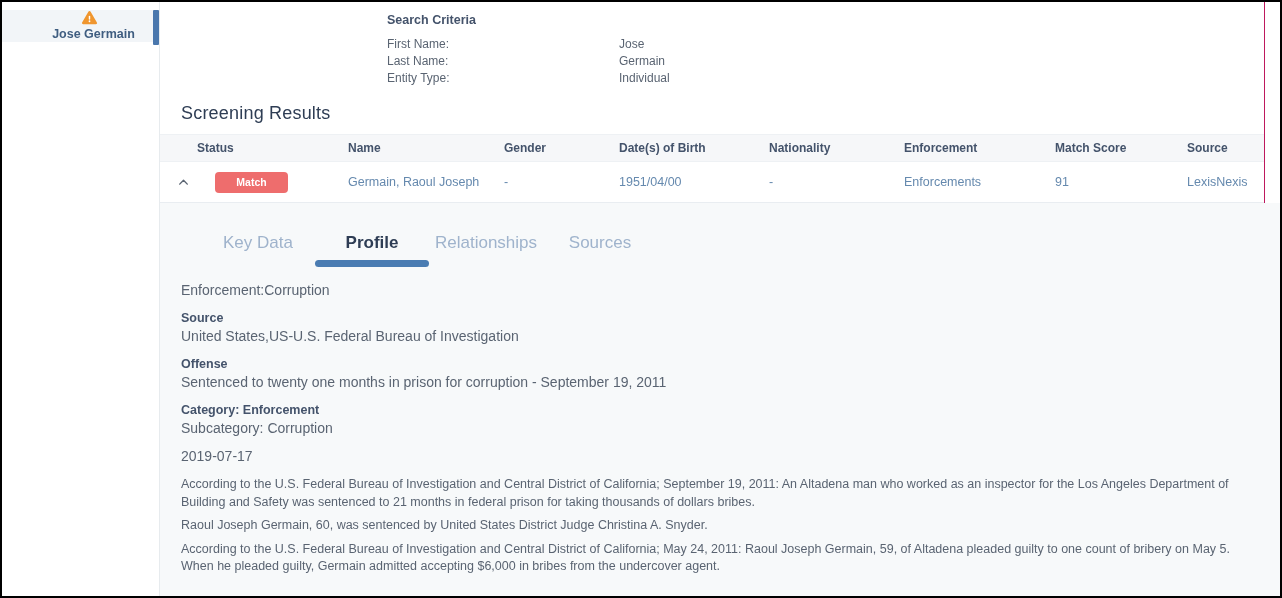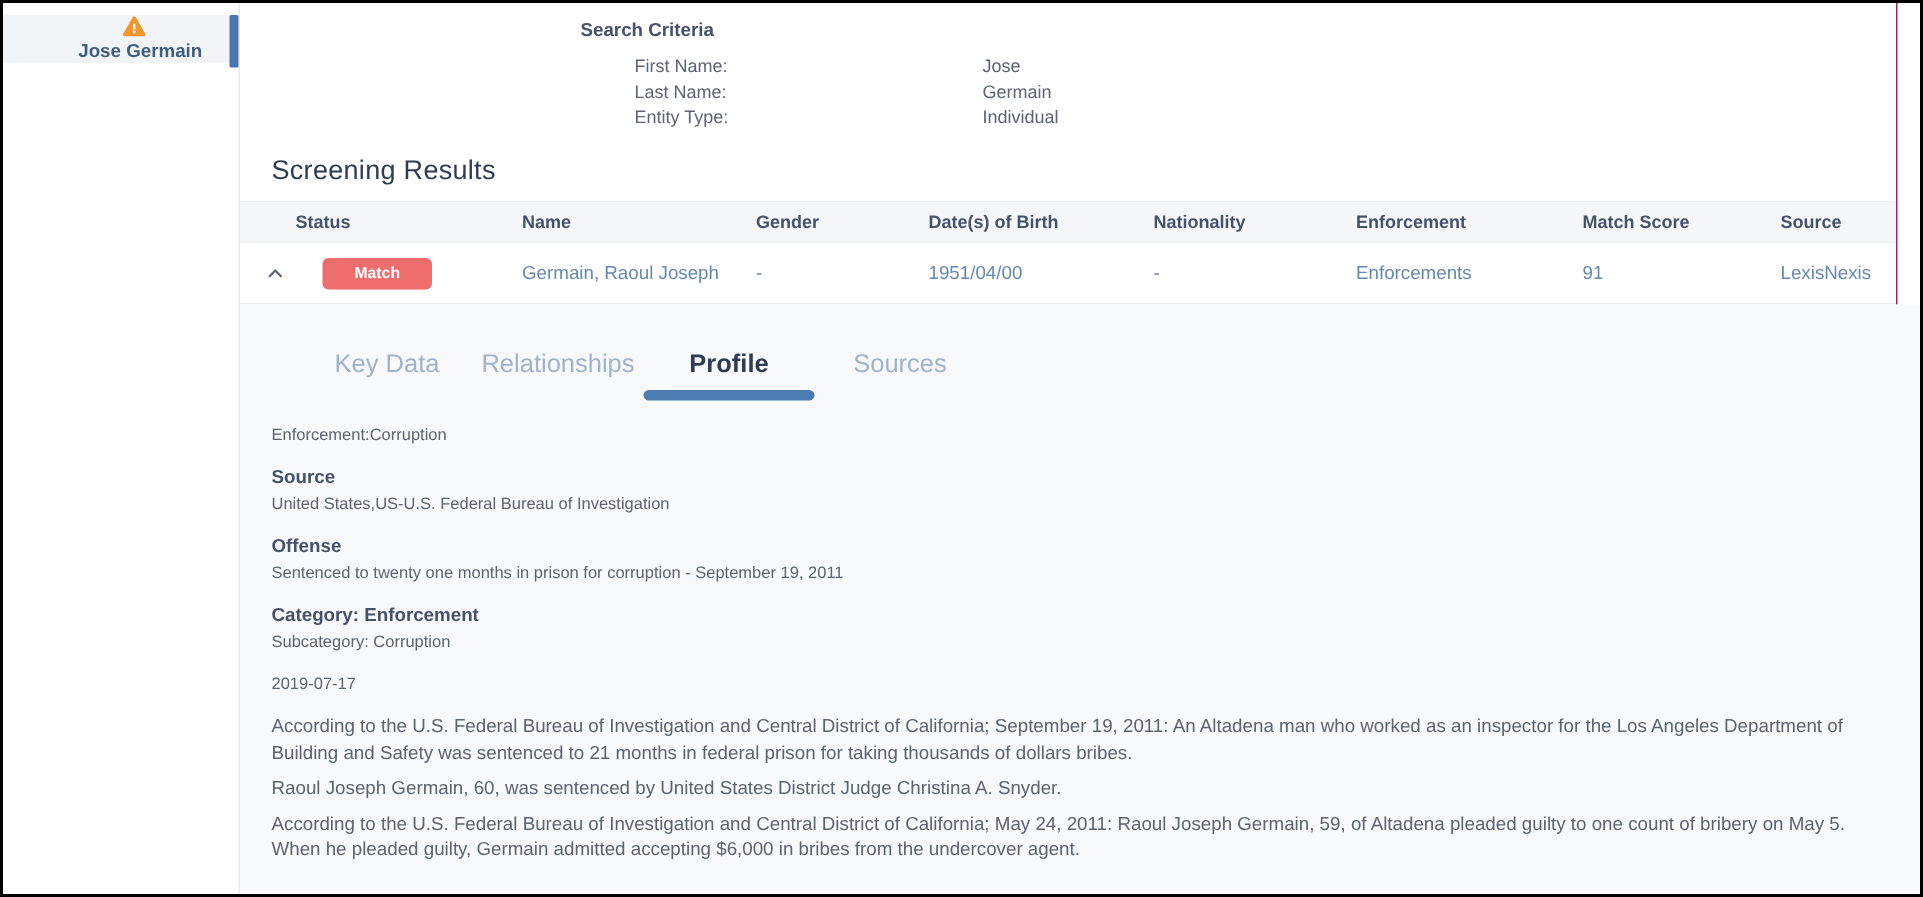--- a/index.html
+++ b/index.html
@@ -30,21 +30,21 @@
   .sidebar-item .warn { width:17px; height:16px; margin-right:9px; flex:0 0 17px; }
   .sidebar-item .label { font-size:12.5px; font-weight:bold; color:#3f5d80; }
 
   
   .main { flex:1; position:relative; overflow:hidden; }
   .top-wrap { margin-right:15px; border-right:1px solid #be185d; }
 
   .search-criteria { padding:11px 0 0 227px; }
   .sc-title { font-size:12.5px; font-weight:bold; color:#44536b; margin-bottom:9px; }
   .sc-row { display:flex; font-size:12px; color:#5a6472; line-height:17px; }
-  .sc-label { width:232px;margin-left:36px; }
+  .sc-label { width:232px; }
   .sc-value { color:#5a6472; }
 
   .page-title {
     font-size:18px; font-weight:normal; color:#2e3d54;
     padding:16px 0 10px 21px; letter-spacing:.2px;
   }
 
   
   .tbl-header, .tbl-row {
     display:grid;
@@ -76,21 +76,21 @@
   .tabs { display:flex; margin-left:20px; }
   .tab { width:114px; text-align:center; font-size:17px; color:#9fb3cc; cursor:pointer; }
   .tab .tab-label { display:block; padding-bottom:7px; }
   .tab.active { color:#2e3d54; font-weight:bold; }
   .tab .underline { height:7px; border-radius:4px; background:transparent; }
   .tab.active .underline { background:#4a7cb2; }
 
   .sections { margin-top:15px; max-width:1082px; }
   .section { margin-bottom:11px; }
   .sec-title { font-size:12.5px; font-weight:bold; color:#44536b; line-height:17px; margin-bottom:1px; }
-  .sec-body { font-size:11px; color:#5a6472; line-height:17px; margin-bottom:11px; }
+  .sec-body { font-size:14px; color:#5a6472; line-height:17px; margin-bottom:11px; }
   .notes p { font-size:12.5px; color:#5a6472; line-height:17.5px; margin-bottom:6px; }
 </style>
 </head>
 <body>
 
 <div class="app">
 
   <div class="sidebar">
     <div class="sidebar-item">
       <span class="warn">
@@ -159,26 +159,26 @@
       </div>
     </div>
 
     <div class="detail">
 
       <div class="tabs">
         <div class="tab">
           <span class="tab-label">Key Data</span>
           <div class="underline"></div>
         </div>
+        <div class="tab active">
+          <span class="tab-label">Profile</span>
+          <div class="underline"></div>
+        </div>
         <div class="tab">
           <span class="tab-label">Relationships</span>
-          <div class="underline"></div>
-        </div>
-        <div class="tab active">
-          <span class="tab-label">Profile</span>
           <div class="underline"></div>
         </div>
         <div class="tab">
           <span class="tab-label">Sources</span>
           <div class="underline"></div>
         </div>
       </div>
 
       <div class="sections">
         <div class="section">

